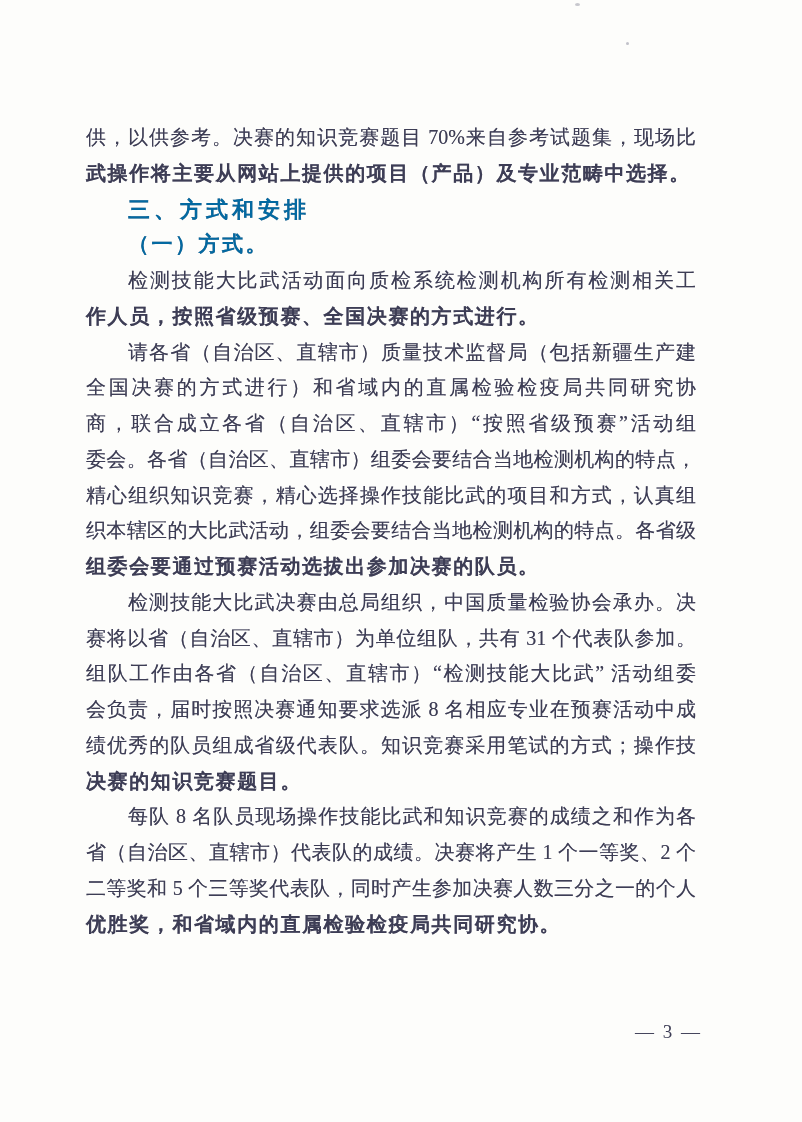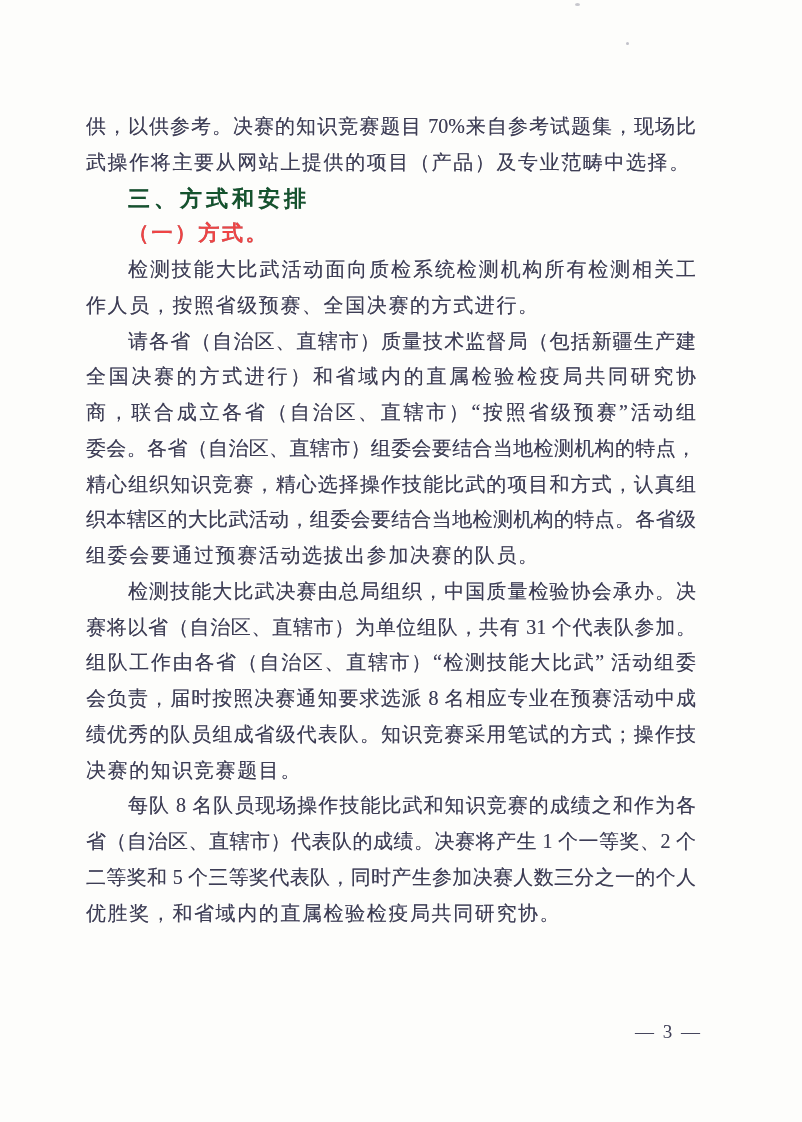--- a/index.html
+++ b/index.html
@@ -12,53 +12,54 @@
     width: 802px;
     height: 1122px;
     background: #fdfdfb;
     overflow: hidden;
     font-family: "Liberation Serif", "DejaVu Serif", serif;
     color: #3d3d55;
   }
   .text-block {
     position: absolute;
     left: 86px;
-    top: 109px;
+    top: 120px;
     width: 610px;
   }
   .line {
     height: 35.75px;
     line-height: 35.75px;
     font-size: 20px;
     white-space: normal;
     text-shadow: 0 0 0.5px rgba(58, 58, 82, 0.55);
   }
   .line.justify {
     text-align: justify;
     text-align-last: justify;
     text-justify: inter-character;
   }
   .line.body-left {
     letter-spacing: 1.6px;
+    font-weight: bold;
   }
   .line.indent {
     text-indent: 42px;
   }
   .line.heading {
     font-family: "Liberation Sans", "DejaVu Sans", sans-serif;
     font-weight: 700;
     font-size: 22px;
     letter-spacing: 4px;
-    color: #14532d;
+    color: #0369a1;
   }
   .line.subheading {
     font-weight: 700;
     font-size: 21px;
     letter-spacing: 2.5px;
-    color: #ef4444;
+    color: #0369a1;
   }
   .page-number {
     position: absolute;
     top: 1020px;
     left: 557px;
     width: 145px;
     height: 24px;
     line-height: 24px;
     text-align: right;
     font-size: 19px;

